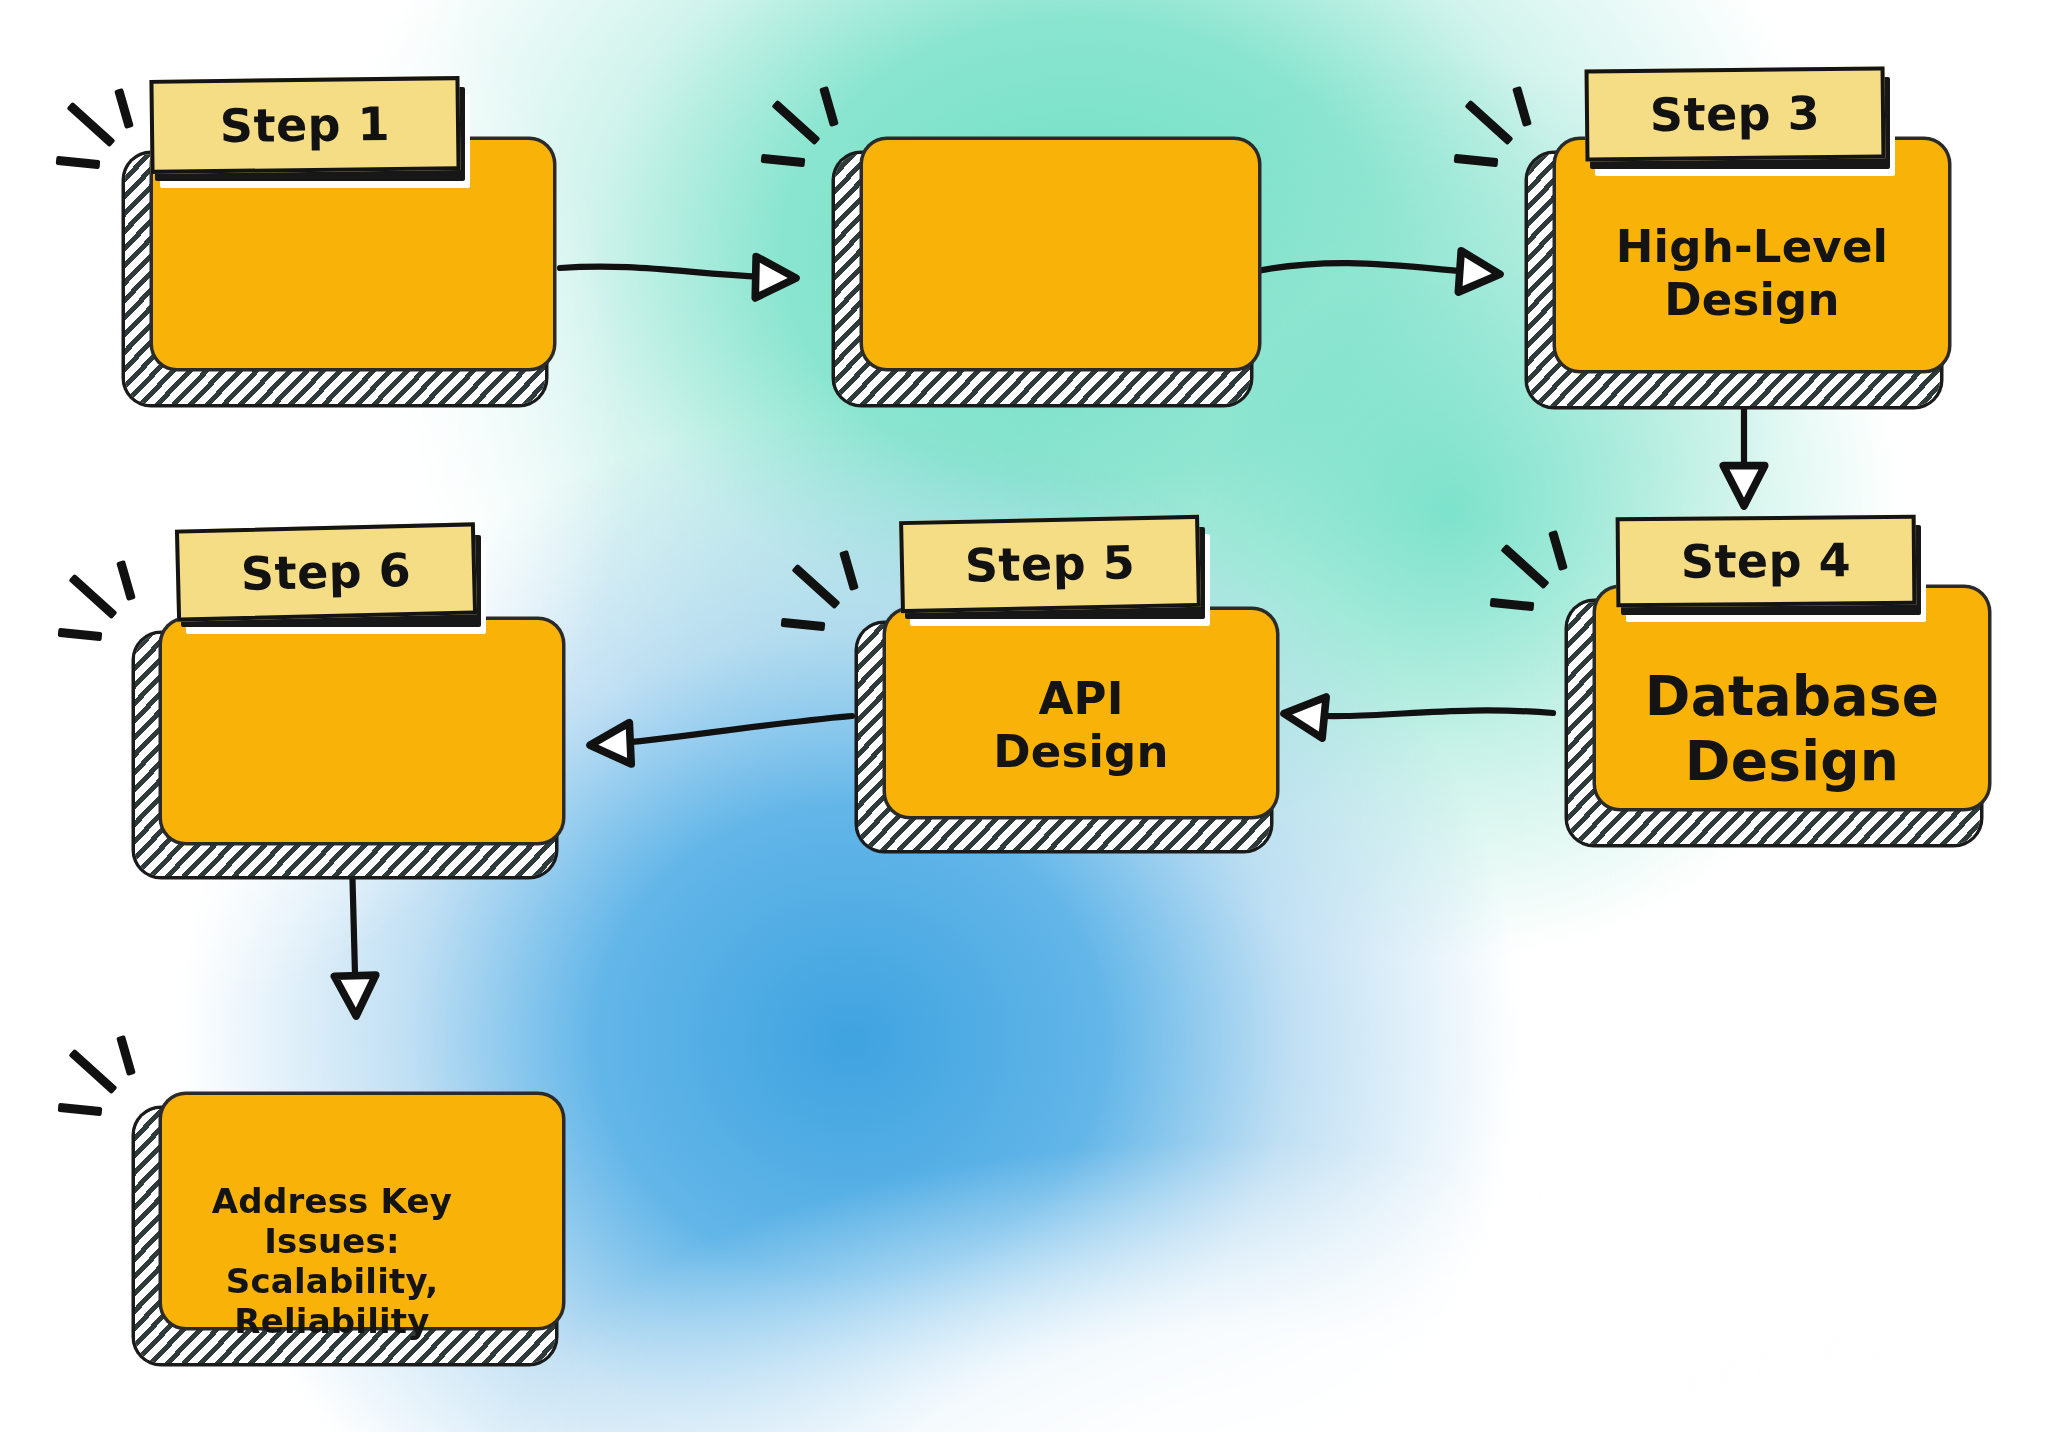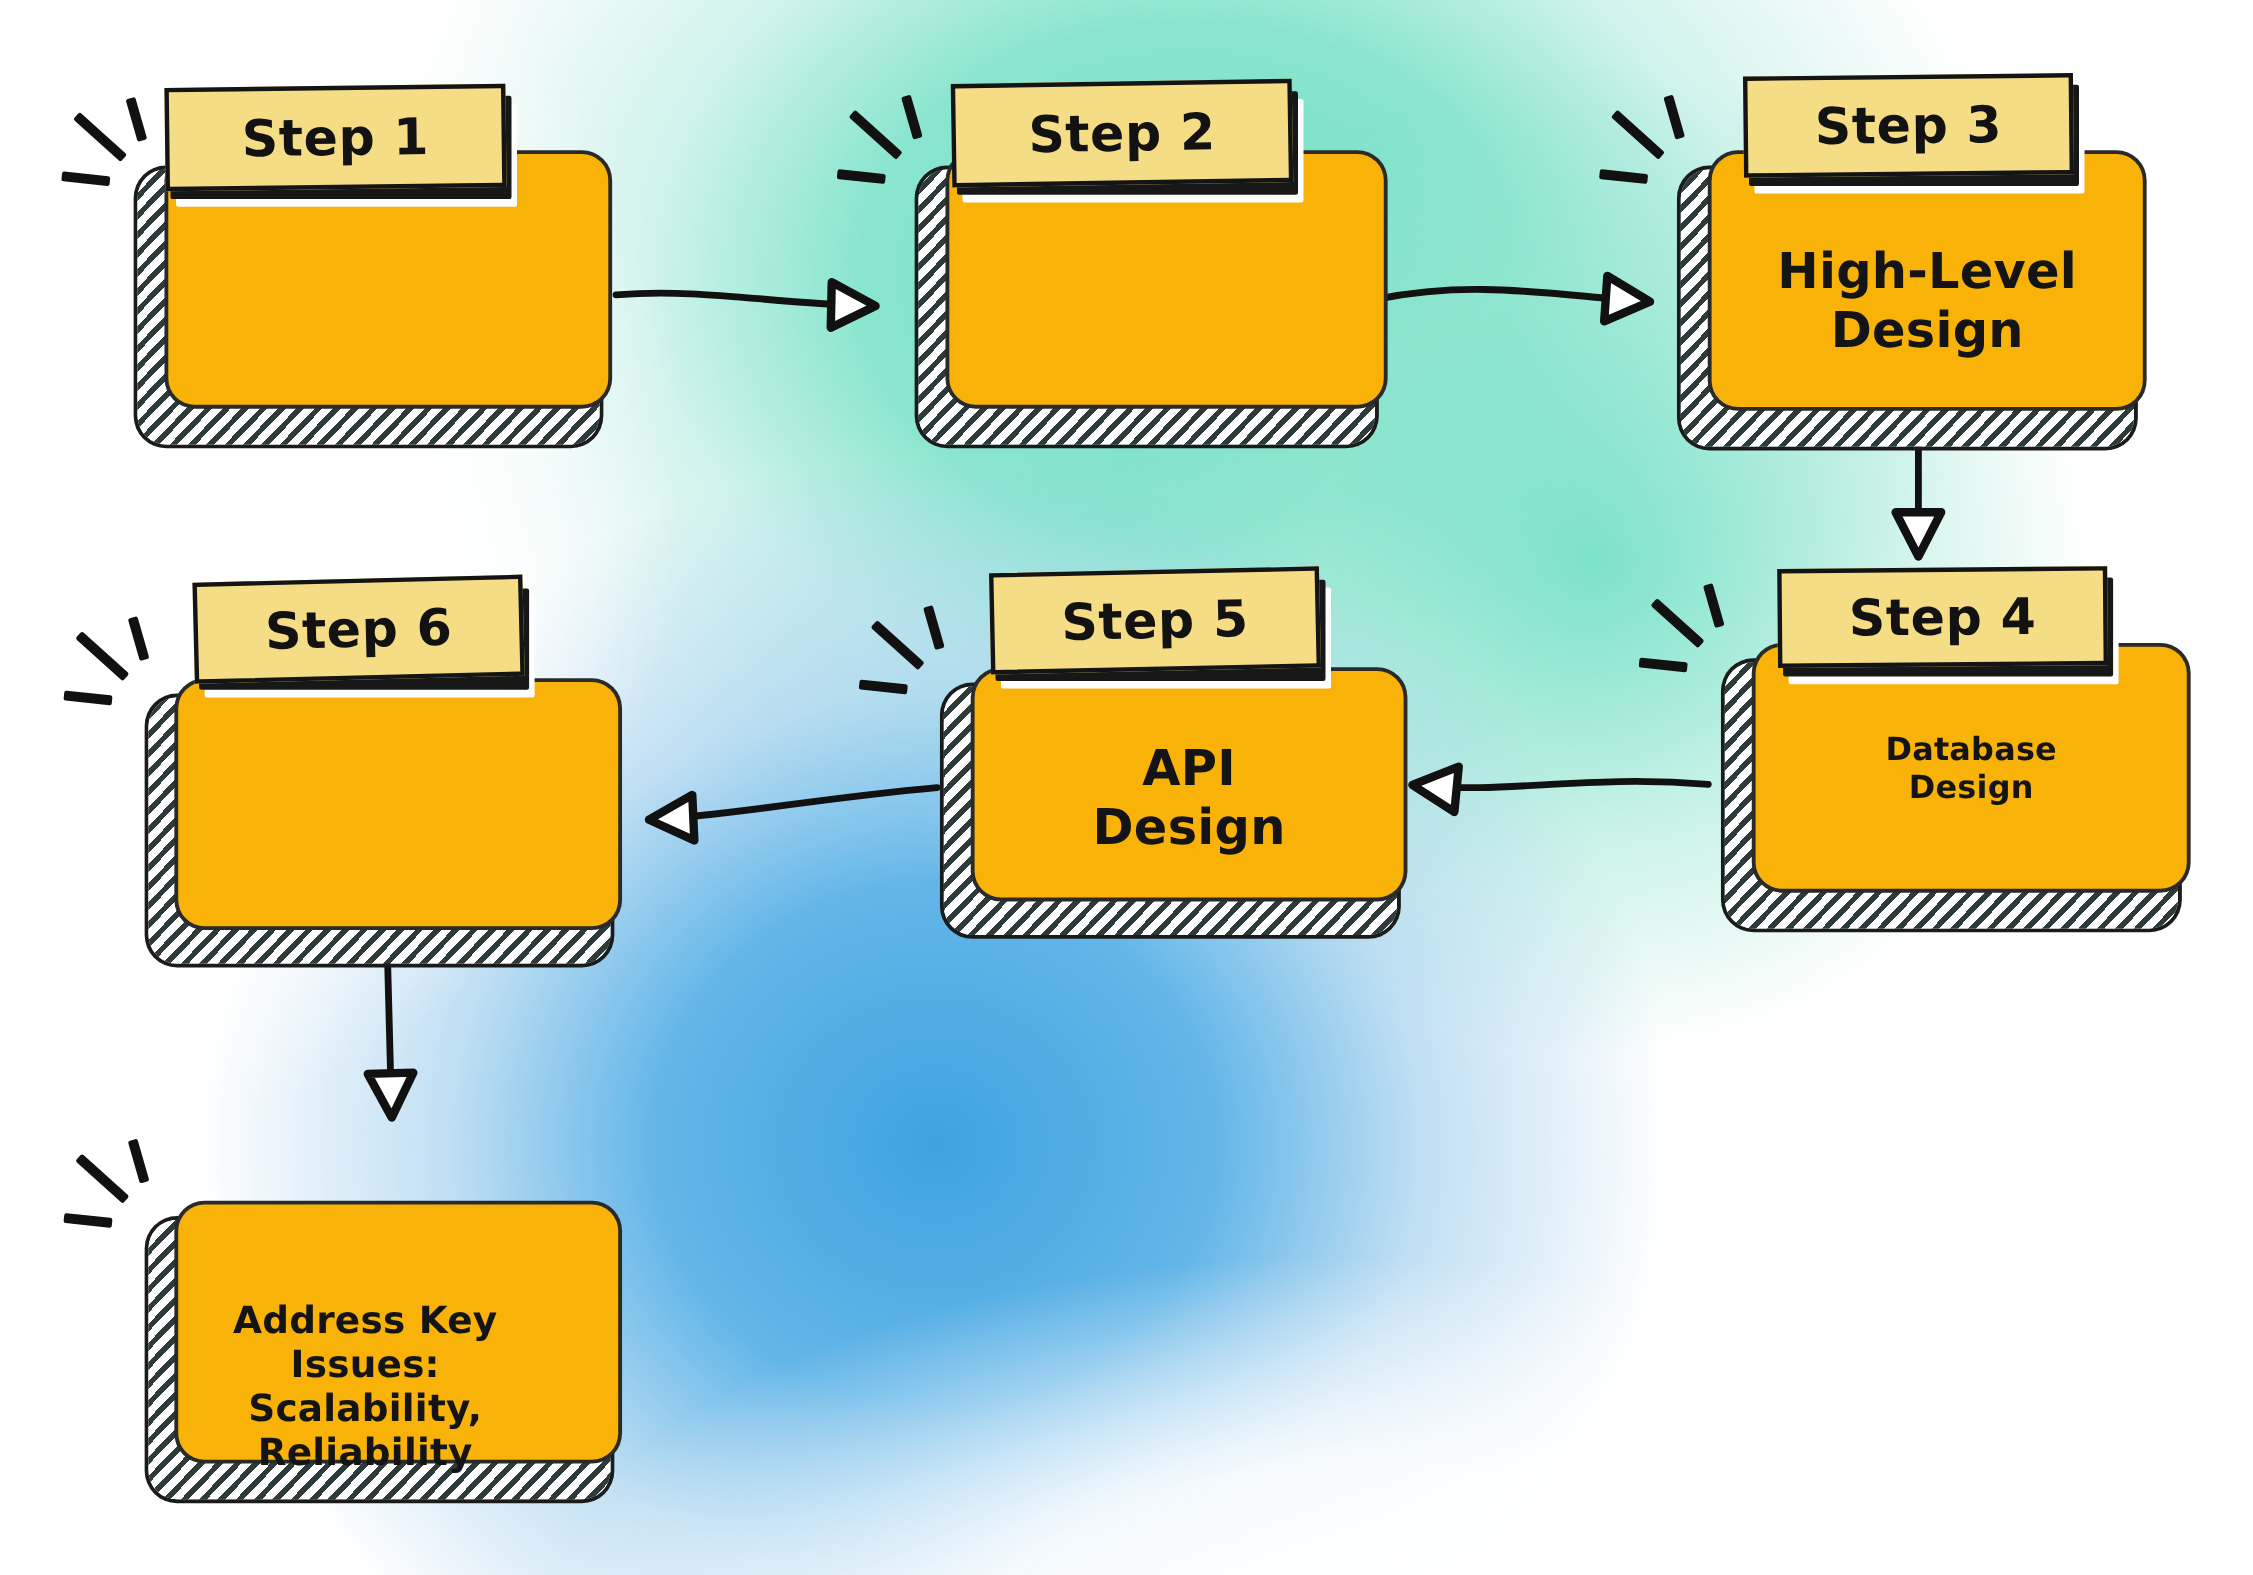--- a/index.html
+++ b/index.html
@@ -165,27 +165,20 @@
   </div>
 
   <div class="node" style="left:845px;top:140px;width:420px;height:250px;">
     <div class="card-shadow" style="left:-10px;top:14px;width:415px;height:250px;"></div>
     <div class="card-body" style="left:18px;top:0px;width:395px;height:228px;"></div>
     <div class="spark" style="left:-80px;top:-42px;">
       <i class="s1"></i>
         <i class="s2"></i>
         <i class="s3"></i>
     </div>
-    <div class="chip-wrap" style="left:20px;top:-66px;width:310px;height:94px;">
-      <div class="chip-white"></div>
-      <div class="chip-dark"></div>
-      <div class="chip" style="transform:rotate(-0.9deg);">
-        <span class="chip-text" style="font-size:46px;">Step 2</span>
-      </div>
-    </div>
   </div>
 
   <div class="node" style="left:1540px;top:140px;width:420px;height:250px;">
     <div class="card-shadow" style="left:-12px;top:14px;width:412px;height:252px;"></div>
     <div class="card-body" style="left:16px;top:0px;width:392px;height:230px;"></div>
     <div class="card-label" style="left:16px;top:80px;width:392px;font-size:45px;">High-Level
 Design</div>
     <div class="spark" style="left:-82px;top:-42px;">
       <i class="s1"></i>
         <i class="s2"></i>
@@ -196,21 +189,21 @@
       <div class="chip-dark"></div>
       <div class="chip" style="transform:rotate(-0.6deg);">
         <span class="chip-text" style="font-size:46px;">Step 3</span>
       </div>
     </div>
   </div>
 
   <div class="node" style="left:1580px;top:588px;width:420px;height:250px;">
     <div class="card-shadow" style="left:-12px;top:14px;width:412px;height:242px;"></div>
     <div class="card-body" style="left:16px;top:0px;width:392px;height:220px;"></div>
-    <div class="card-label" style="left:16px;top:76px;width:392px;font-size:29px;">Database
+    <div class="card-label" style="left:16px;top:76px;width:392px;font-size:55px;">Database
 Design</div>
     <div class="spark" style="left:-86px;top:-46px;">
       <i class="s1"></i>
         <i class="s2"></i>
         <i class="s3"></i>
     </div>
     <div class="chip-wrap" style="left:36px;top:-72px;width:300px;height:90px;">
       <div class="chip-white"></div>
       <div class="chip-dark"></div>
       <div class="chip" style="transform:rotate(-0.5deg);">

